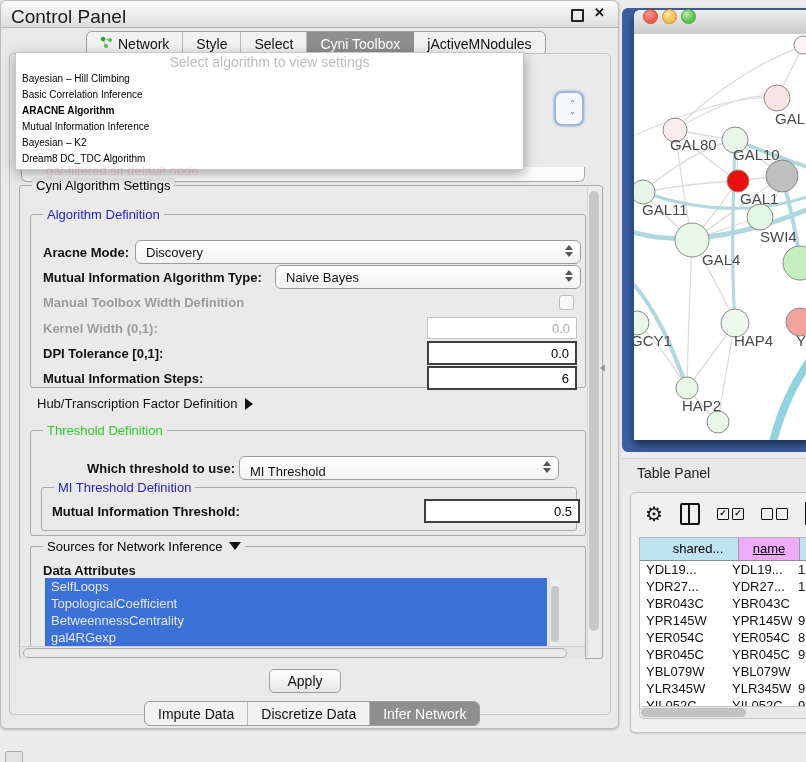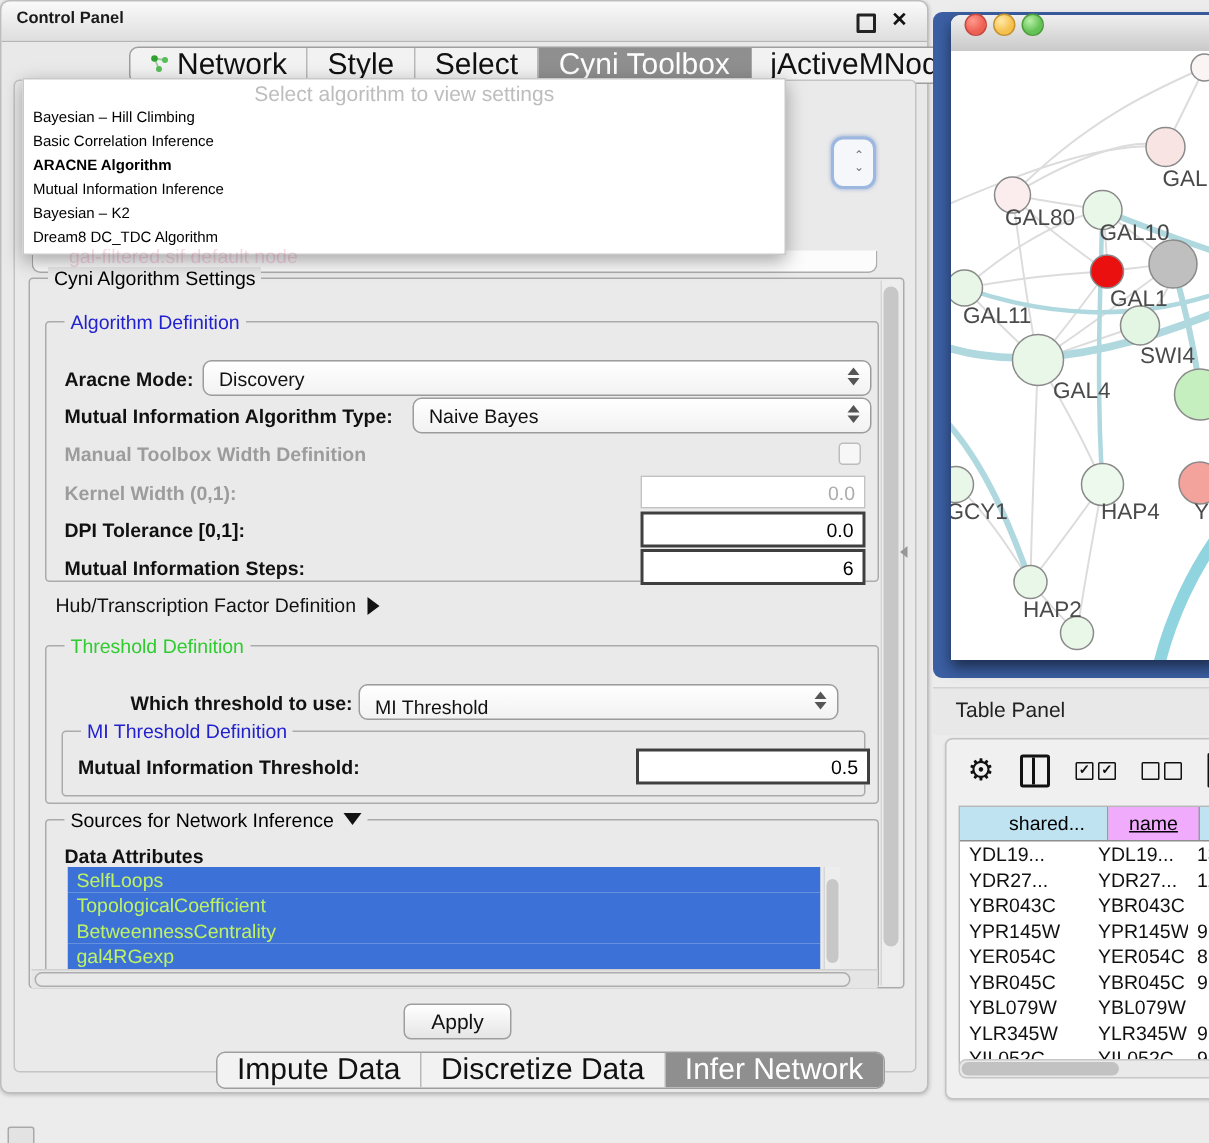--- a/index.html
+++ b/index.html
@@ -5,27 +5,27 @@
   html,body{margin:0;padding:0;}
   body{width:806px;height:762px;overflow:hidden;position:relative;background:#ECECEC;
        font-family:"Liberation Sans",sans-serif;-webkit-font-smoothing:antialiased;}
   .abs{position:absolute;}
 
   
   .cp-window{left:0;top:6;width:617px;height:727px;background:#E9E9E9;
     border:1px solid #BDBDBD;border-radius:6px;box-shadow:0 1px 3px rgba(0,0,0,.22);}
   .cp-titlebar{left:0;top:0;right:0;height:26px;border-radius:6px 6px 0 0;
     background:linear-gradient(#FAFAFA,#DEDEDE);border-bottom:1px solid #B6B6B6;}
-  .cp-title{left:10px;top:5px;font-size:11px;color:#1A1A1A;font-weight:bold;}
+  .cp-title{left:10px;top:5px;font-size:19px;color:#1A1A1A;}
   .float-ico{right:34px;top:8px;width:9px;height:9px;border:2px solid #222;border-radius:1px;}
   .close-ico{right:13px;top:4px;font-size:13px;font-weight:bold;color:#111;}
 
   .tabbar{display:flex;border:1px solid #9E9E9E;border-radius:6px;background:#F2F2F2;
     overflow:hidden;height:23px;}
-  .tabbar .tab{display:flex;align-items:center;gap:5px;padding:0 13px;font-size:20px;
+  .tabbar .tab{display:flex;align-items:center;gap:5px;padding:0 13px;font-size:14px;
     color:#111;border-right:1px solid #B9B9B9;white-space:nowrap;cursor:default;}
   .tabbar .tab:last-child{border-right:none;}
   .tabbar .tab.sel{background:#8F8F8F;color:#FFF;border-right-color:#8F8F8F;}
   .top-tabs{left:85px;top:30px;}
   .bottom-tabs{left:143px;top:700px;}
 
   .inner-panel{left:8px;top:52px;width:600px;height:660px;background:#EAEAEA;
     border:1px solid #C4C4C4;border-radius:4px;}
 
   
@@ -67,21 +67,21 @@
     border-radius:3px;background:#F7F7F7;}
   .expander{position:absolute;font-size:13px;color:#111;}
   .expander .tri{display:inline-block;margin-left:8px;width:0;height:0;
     border-top:6px solid transparent;border-bottom:6px solid transparent;
     border-left:8px solid #111;vertical-align:-2px;}
   .src-tri{display:inline-block;margin-left:6px;width:0;height:0;
     border-left:6px solid transparent;border-right:6px solid transparent;
     border-top:8px solid #111;vertical-align:1px;}
   .attr-list{position:absolute;left:44px;top:577px;width:502px;height:73px;overflow:hidden;}
   .attr-item{height:17px;line-height:17px;padding-left:6px;font-size:13px;
-    background:#3C72D8;color:#bef264;white-space:nowrap;}
+    background:#3C72D8;color:#e5e5e5;white-space:nowrap;}
   .scroll-v{position:absolute;background:#EDEDED;border-left:1px solid #D6D6D6;}
   .scroll-v .thumb{position:absolute;left:1px;right:1px;background:#C7C7C7;border-radius:5px;}
   .scroll-h{position:absolute;background:#E5E5E5;border-top:1px solid #D0D0D0;}
   .scroll-h .thumb{position:absolute;top:1px;bottom:1px;background:#E9E9E9;
     border:1px solid #ADADAD;border-radius:5px;}
   .apply-btn{left:268px;top:668px;width:70px;height:22px;border:1px solid #9E9E9E;
     border-radius:5px;background:linear-gradient(#FFFFFF,#E5E5E5);font-size:14px;color:#111;
     display:flex;align-items:center;justify-content:center;}
 
   

